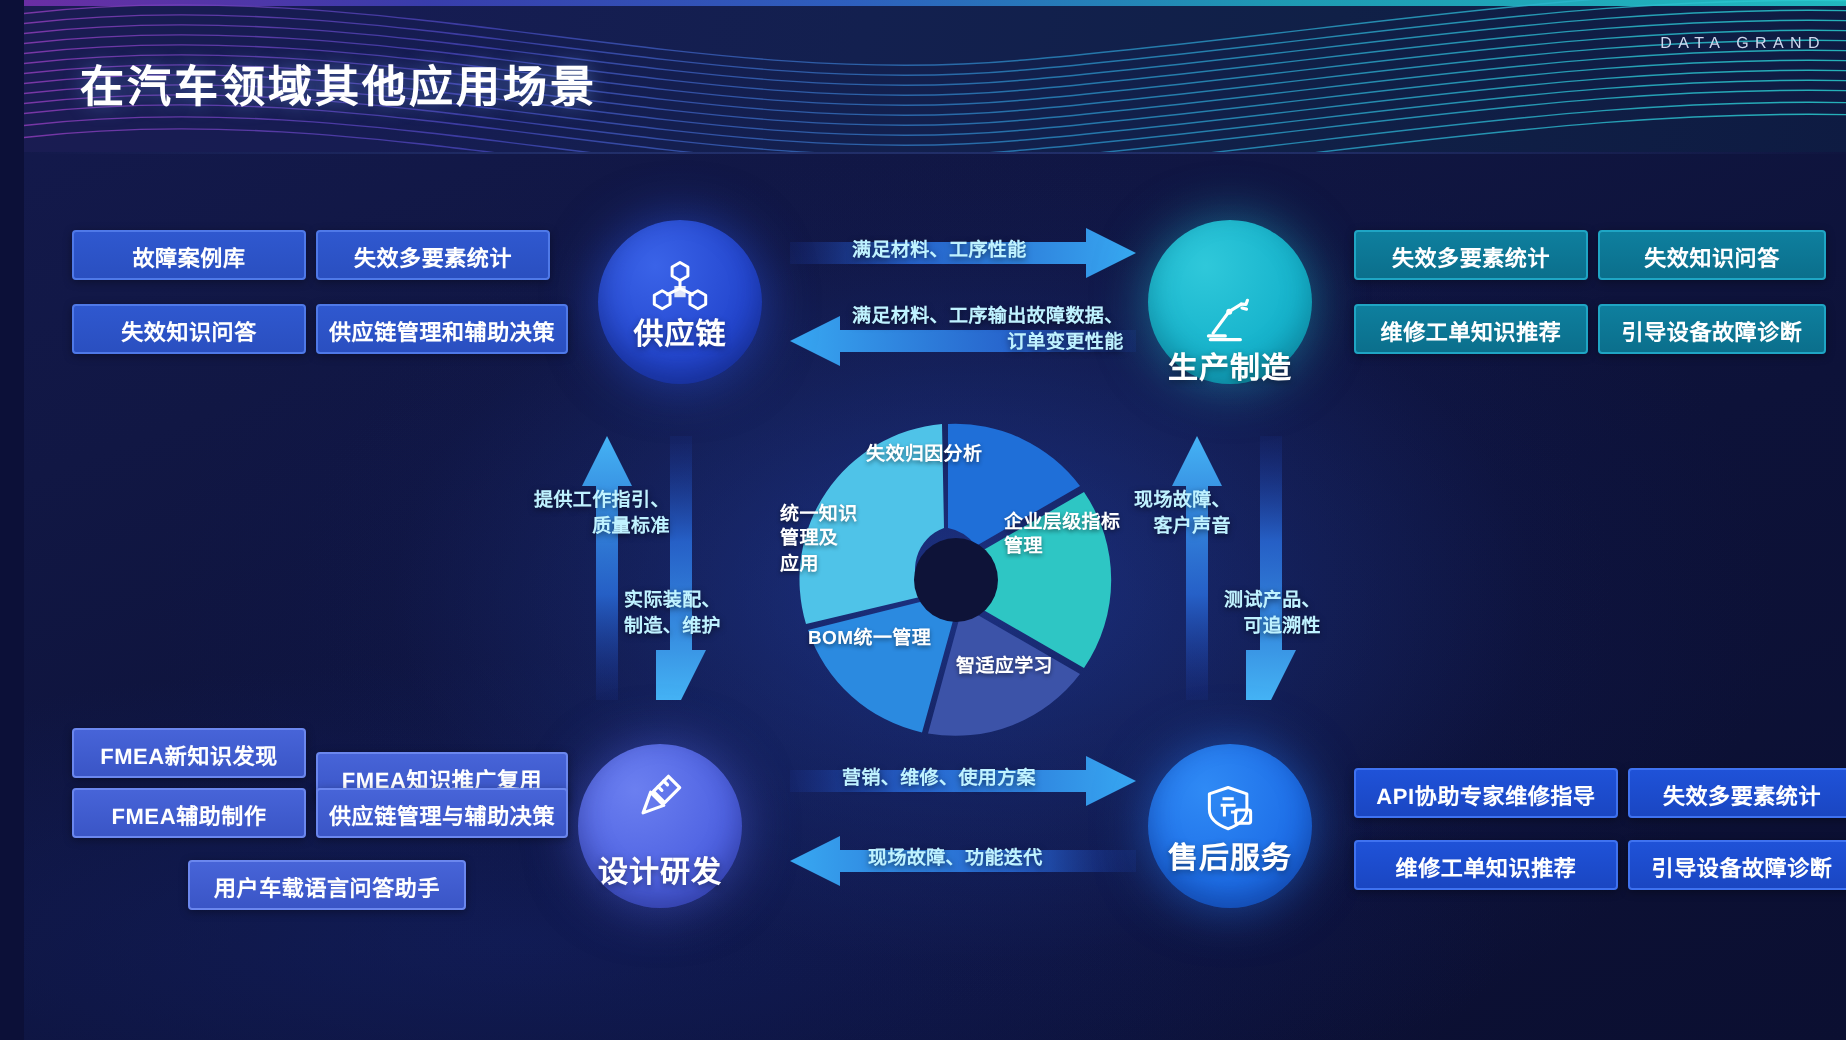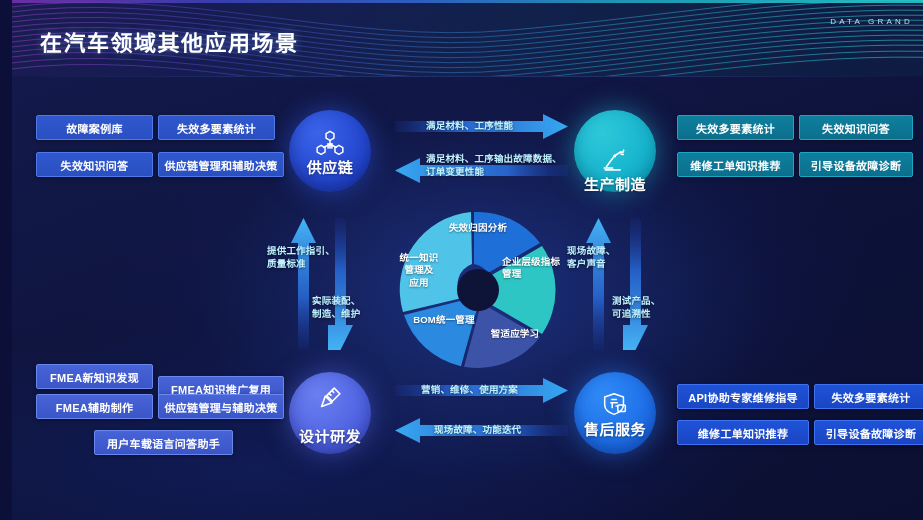--- a/index.html
+++ b/index.html
@@ -88,26 +88,26 @@
     box-shadow:0 0 26px rgba(85,105,235,.5),inset 0 -6px 14px rgba(20,26,90,.4);gap:14px;}
   .node.after{background:radial-gradient(circle at 35% 28%,#2f8af5 0%,#1e6fe8 60%,#175ed6 100%);
     box-shadow:0 0 26px rgba(40,120,240,.55),inset 0 -6px 14px rgba(8,30,100,.4);}
 
   
   .flow-label{
     position:absolute;font-size:9.5px;font-weight:bold;color:#ffffff;
     line-height:1.35;letter-spacing:.2px;white-space:pre-line;
     text-shadow:0 1px 3px rgba(0,0,0,.55);
   }
-  .flow-label.teal{color:#bff2ff;}
+  .flow-label.teal{color:#bff2ff;text-align:right;}
 
   
   .wheel-label{
     position:absolute;font-size:9.5px;font-weight:bold;color:#ffffff;
-    line-height:1.3;letter-spacing:.2px;text-align:center;white-space:pre-line;
+    line-height:1.3;letter-spacing:.2px;text-align:left;white-space:pre-line;
     text-shadow:0 1px 2px rgba(0,0,0,.45);
   }
 </style>
 </head>
 <body>
 
 <div id="slide">
 
   <div class="header">
     <div class="topline"></div>
@@ -239,21 +239,21 @@
 质量标准</div>
   <div class="flow-label teal" style="left:300px;top:295px;">实际装配、
 制造、维护</div>
   <div class="flow-label teal" style="left:555px;top:245px;">现场故障、
 客户声音</div>
   <div class="flow-label teal" style="left:600px;top:295px;">测试产品、
 可追溯性</div>
   <div class="flow-label teal" style="left:409px;top:384px;">营销、维修、使用方案</div>
   <div class="flow-label teal" style="left:422px;top:424px;">现场故障、功能迭代</div>
 
-  <div class="node supply" style="left:277px;top:110px;">
+  <div class="node supply" style="left:287px;top:110px;">
     <svg class="ic" viewBox="0 0 32 32">
       <g fill="none" stroke="#ffffff" stroke-width="1.6" stroke-linejoin="round">
         <path d="M16 3.5 l4.2 2.4 v4.8 L16 13.1 l-4.2-2.4 V5.9 Z"></path>
         <path d="M6.5 18.5 l4.2 2.4 v4.8 l-4.2 2.4 -4.2-2.4 v-4.8 Z"></path>
         <path d="M25.5 18.5 l4.2 2.4 v4.8 l-4.2 2.4 -4.2-2.4 v-4.8 Z"></path>
         <path d="M16 13.1 v4.2 M16 17.3 l-7.4 3.6 M16 17.3 l7.4 3.6"></path>
       </g>
       <rect x="13" y="16" width="6" height="6" fill="#ffffff" opacity=".85"></rect>
     </svg>
     <div class="lbl">供应链</div>

